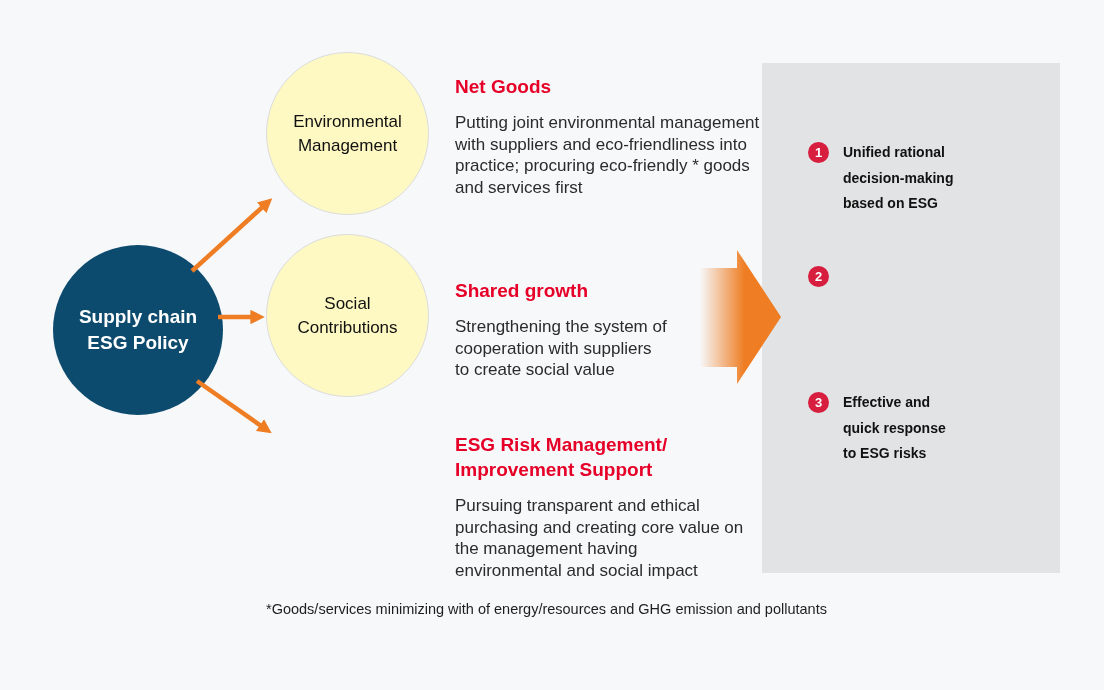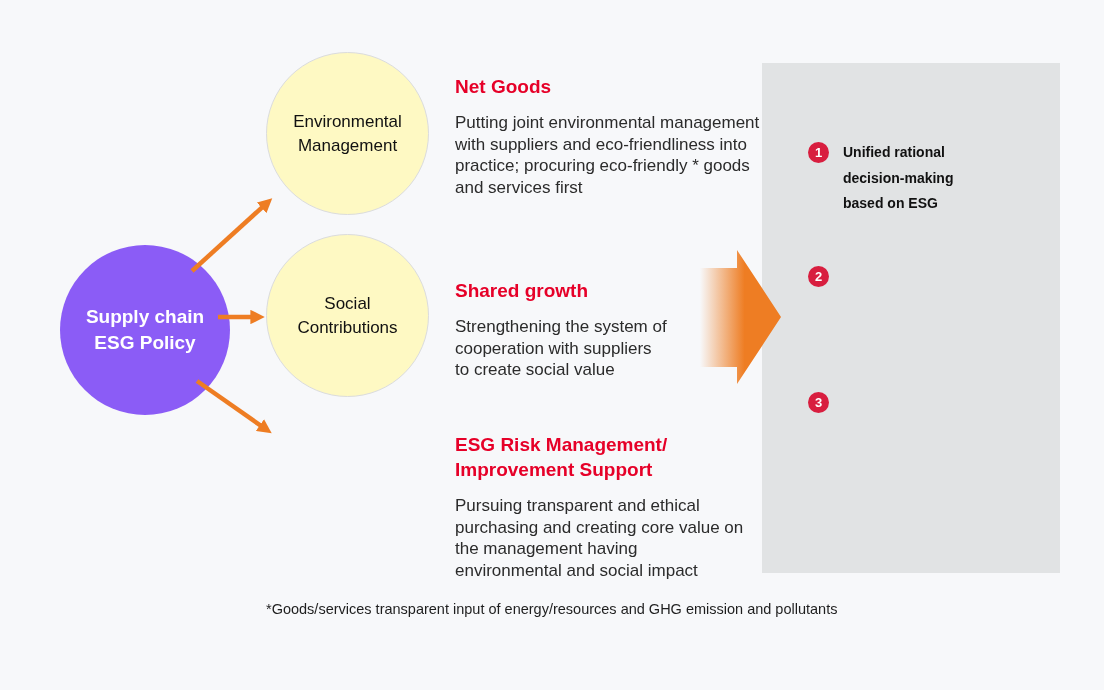--- a/index.html
+++ b/index.html
@@ -14,24 +14,24 @@
   }
   .svg-overlay {
     position: absolute;
     left: 0; top: 0;
     width: 1104px; height: 690px;
     z-index: 2;
     pointer-events: none;
   }
   .source-circle {
     position: absolute;
-    left: 60px; top: 245px;
+    left: 53px; top: 245px;
     width: 170px; height: 170px;
     border-radius: 50%;
-    background: #8b5cf6;
+    background: #0c4a6e;
     display: flex; align-items: center; justify-content: center;
     z-index: 1;
   }
   .source-circle .label {
     color: #fff;
     font-size: 19px;
     font-weight: bold;
     line-height: 26px;
     text-align: center;
     white-space: pre-line;
@@ -133,20 +133,23 @@
       <div class="benefit-badge">1</div>
       <div class="benefit-text">Unified rational
 decision-making
 based on ESG</div>
     </div>
     <div class="benefit-item b1">
       <div class="benefit-badge">2</div>
     </div>
     <div class="benefit-item b2">
       <div class="benefit-badge">3</div>
+      <div class="benefit-text">Effective and
+quick response
+to ESG risks</div>
     </div>
   </div>
 
   <div class="source-circle">
     <div class="label">Supply chain
 ESG Policy</div>
   </div>
 
   <div class="pillar-circle p0">
     <div class="label">Environmental
@@ -172,21 +175,21 @@
 the management having
 environmental and social impact</div>
   </div>
   <div class="pillar-text t1">
     <div class="pillar-heading">Shared growth</div>
     <div class="pillar-desc">Strengthening the system of
 cooperation with suppliers
 to create social value</div>
   </div>
 
-  <div class="footnote">*Goods/services transparent input of energy/resources and GHG emission and pollutants</div>
+  <div class="footnote">*Goods/services minimizing with of energy/resources and GHG emission and pollutants</div>
 
   <svg class="svg-overlay" viewBox="0 0 1104 690" xmlns="http://www.w3.org/2000/svg">
     <defs>
       <marker id="ah" viewBox="0 0 10 10" refX="6" refY="5" markerWidth="3.2" markerHeight="3.2" orient="auto">
         <path d="M0,0 L10,5 L0,10 z" fill="#EE7D23"></path>
       </marker>
       <linearGradient id="bigArrowGrad" x1="0" y1="0" x2="1" y2="0">
         <stop offset="0" stop-opacity="0" stop-color="#EE7D23"></stop>
         <stop offset="0.55" stop-opacity="1" stop-color="#EE7D23"></stop>
         <stop offset="1" stop-opacity="1" stop-color="#EE7D23"></stop>

